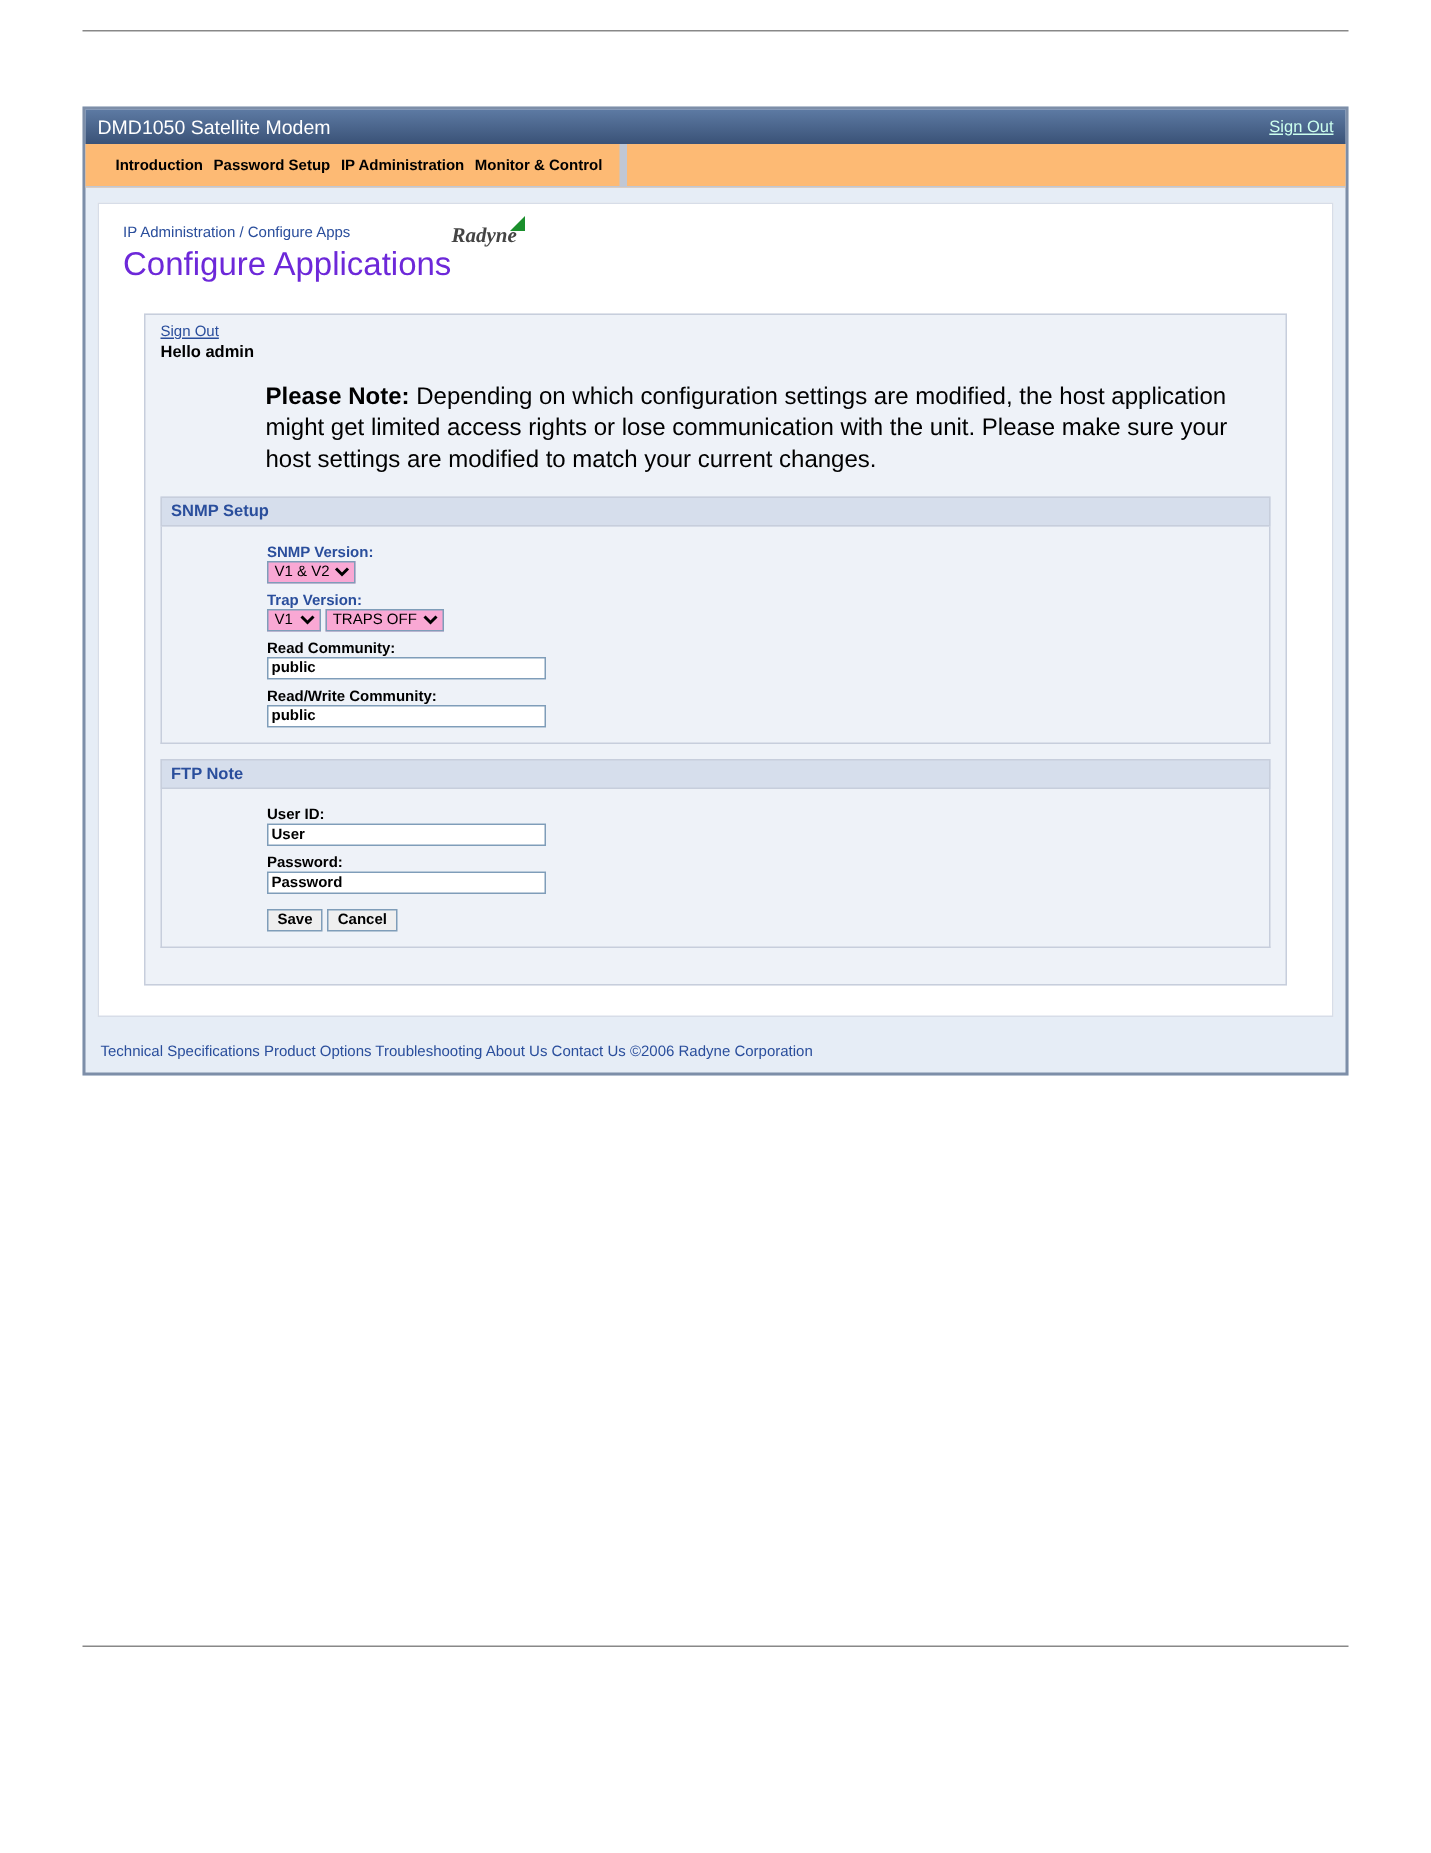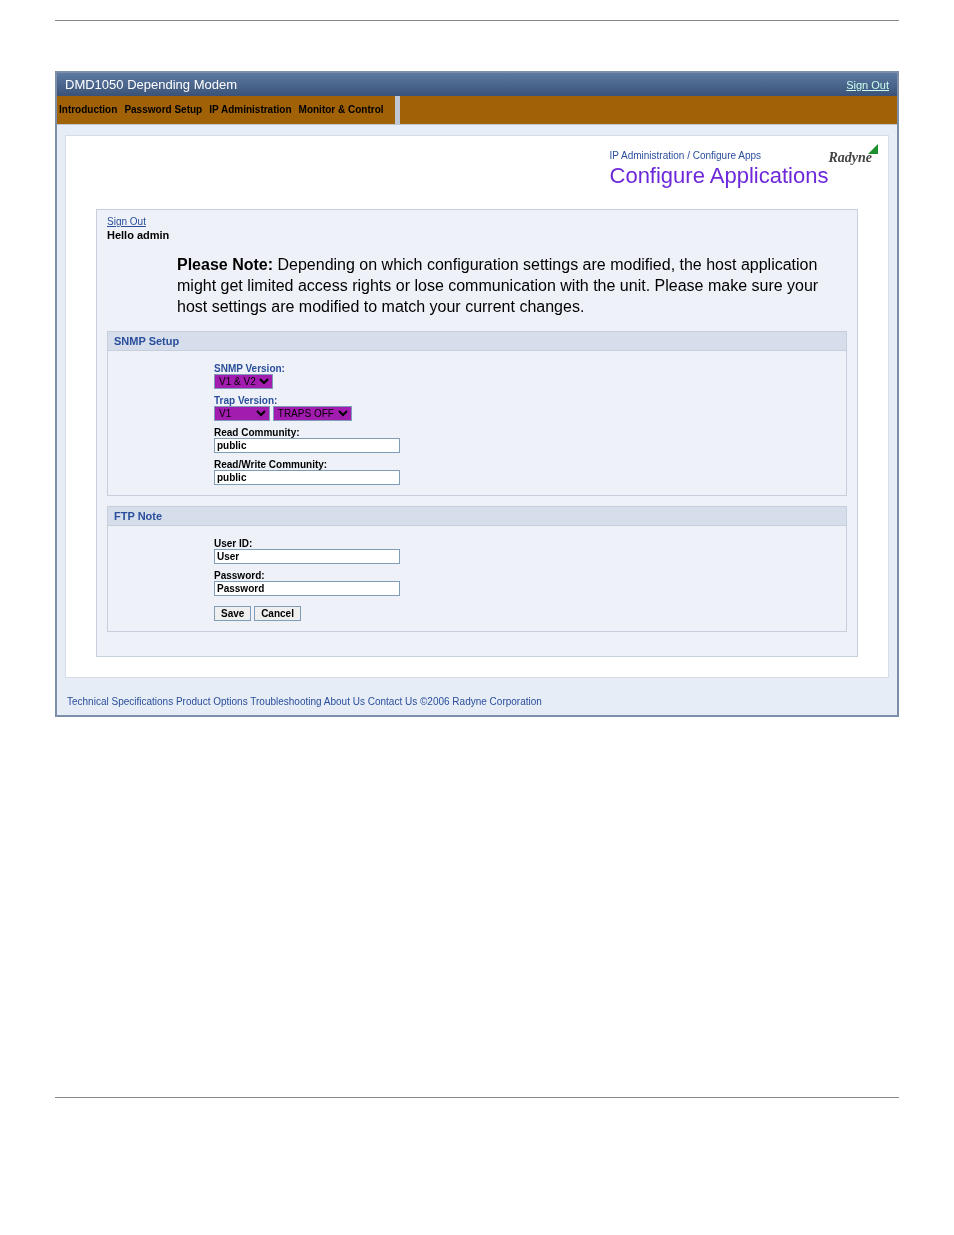--- a/index.html
+++ b/index.html
@@ -35,23 +35,23 @@
     justify-content: space-between;
     align-items: center;
   }
   .titlebar .signout {
     font-size: 11px;
     color: #cfe;
     text-decoration: underline;
     cursor: pointer;
   }
   .navbar {
-    background: #a16207;
+    background: #fdba74;
     border-bottom: 1px solid #c0c7d4;
-    padding: 0 0;
+    padding: 0 18px;
   }
   .navbar span {
     display: inline-block;
     padding: 4px 2px;
     color: #000;
     font-weight: bold;
     font-size: 10px;
   }
   .navbar .divider {
     display: inline-block;
@@ -72,21 +72,21 @@
     font-size: 10px;
   }
   .page-title {
     font-size: 22px;
     font-weight: normal;
     margin: 2px 0 0 0;
     color: #6d28d9;
   }
   .header-row {
     display: flex;
-    justify-content: flex-end;
+    justify-content: flex-start;
     align-items: flex-start;
   }
   .logo {
     font-family: Liberation Serif, serif;
     font-style: italic;
     font-weight: bold;
     font-size: 14px;
     color: #444;
     position: relative;
   }
@@ -118,34 +118,34 @@
     background: #d6deec;
     color: #2a4e9c;
     font-weight: bold;
     padding: 3px 6px;
     border: 1px solid #c7cedc;
     font-size: 11px;
   }
   .section-body {
     border: 1px solid #c7cedc;
     border-top: none;
-    padding: 6px 6px 10px 106px;
+    padding: 6px 6px 10px 70px;
     margin-bottom: 10px;
   }
   .field-label {
     color: #2a4e9c;
     font-weight: bold;
     font-size: 10px;
     margin-top: 6px;
   }
   .field-label.black { color: #000; font-weight: bold; }
   select {
     font-size: 10px;
     border: 1px solid #7f9db9;
-    background: #a21caf;
+    background: #f9a8d4;
   }
   input[type=text] {
     font-size: 10px;
     border: 1px solid #7f9db9;
     width: 180px;
     padding: 1px 2px;
     font-weight: bold;
     color: #000;
   }
   .btn {
@@ -164,21 +164,21 @@
 </style>
 </head>
 <body>
 
 <div class="page">
   <div class="top-rule"></div>
 
   <div class="app-window">
 
     <div class="titlebar">
-      <span>DMD1050 Depending Modem</span>
+      <span>DMD1050 Satellite Modem</span>
       <span class="signout">Sign Out</span>
     </div>
 
     <div class="navbar">
       <span>Introduction</span>
       <span>Password Setup</span>
       <span>IP Administration</span>
       <span>Monitor &amp; Control</span>
       <span class="divider"></span>
     </div>
@@ -200,21 +200,21 @@
           <b>Please Note:</b><span> Depending on which configuration settings are modified, the host application might get limited access rights or lose communication with the unit. Please make sure your host settings are modified to match your current changes.</span>
         </div>
 
         
         <div class="section-head">SNMP Setup</div>
         <div class="section-body">
           <div class="field-label">SNMP Version:</div>
           <select><option>V1 &amp; V2</option></select>
 
           <div class="field-label">Trap Version:</div>
-          <select style="width:56px;"><option>V1</option></select>
+          <select style="width:36px;"><option>V1</option></select>
 
           <select><option>TRAPS OFF</option></select>
 
           <div class="field-label black">Read Community:</div>
           <input type="text" value="public" style="">
 
           <div class="field-label black">Read/Write Community:</div>
           <input type="text" value="public" style="">
         </div>
 

